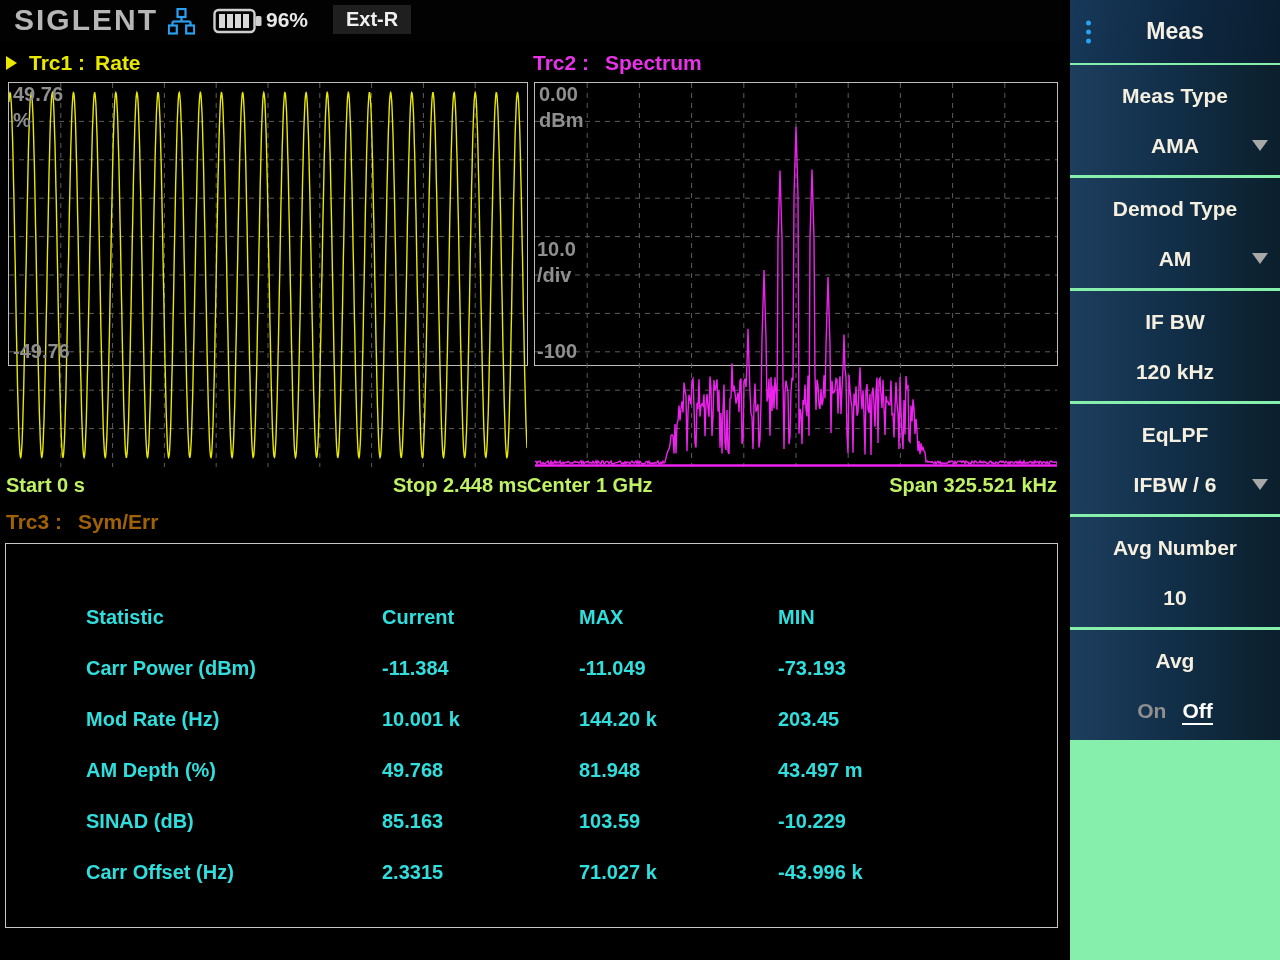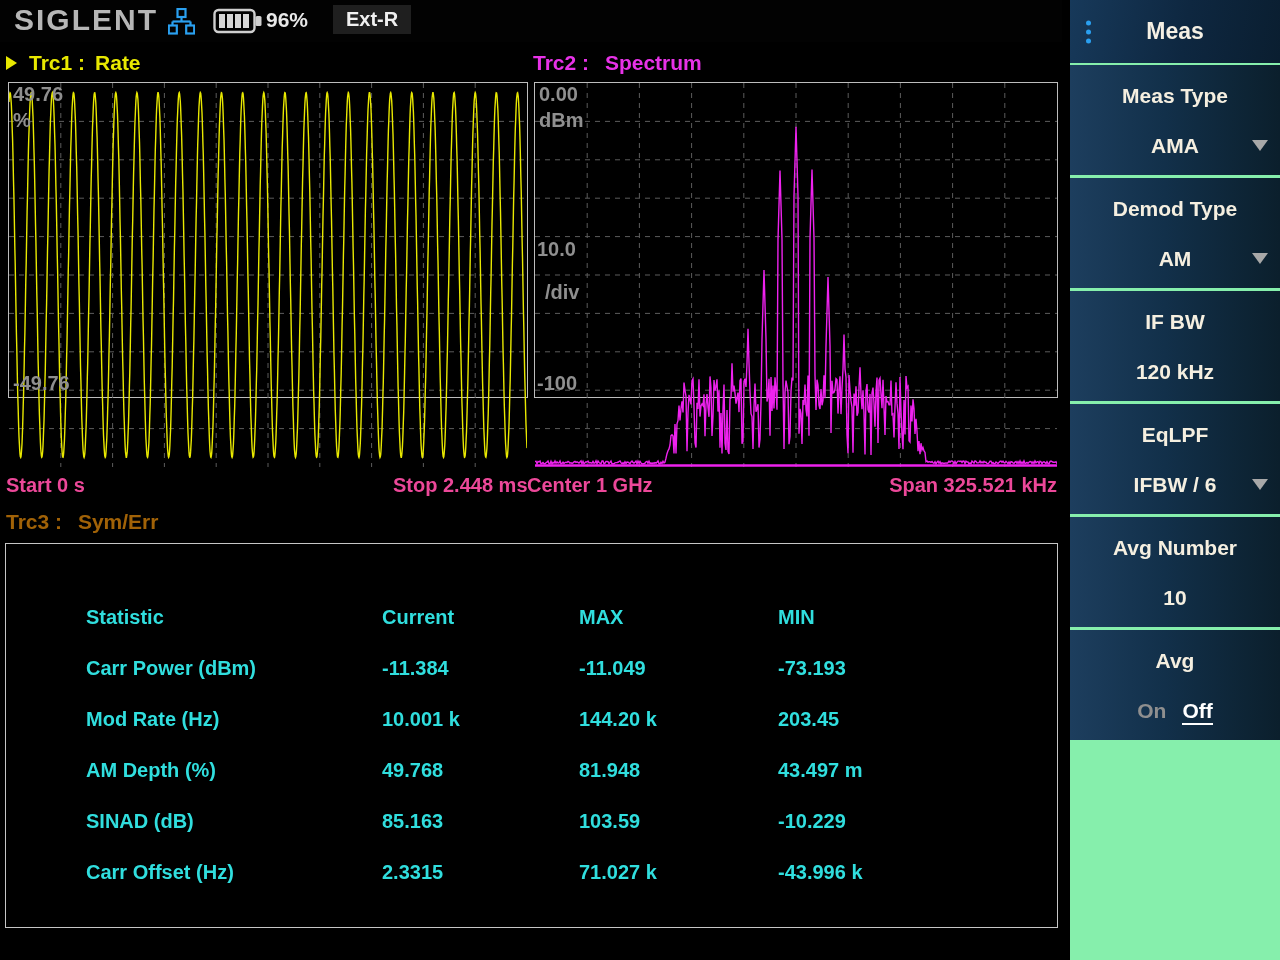--- a/index.html
+++ b/index.html
@@ -20,28 +20,28 @@
   
   .trc { position:absolute; font-size:21px; font-weight:700; }
   .trc1 { left:6px; top:51px; color:#e8e800; display:flex; align-items:center; }
   .tri { width:0; height:0; border-left:11px solid #e8e800; border-top:7px solid transparent;
          border-bottom:7px solid transparent; margin-right:12px; }
   .trc2 { left:533px; top:51px; color:#e832e8; }
   .trc3 { left:6px; top:510px; color:#a16207; }
   .trc .sep { margin-right:10px; }
 
   
-  .plot { position:absolute; top:82px; height:316px; border:1px solid #bdbdbd; background:#000; }
+  .plot { position:absolute; top:82px; height:284px; border:1px solid #bdbdbd; background:#000; }
   .plot-time { left:8px; width:520px; }
   .plot-spec { left:534px; width:524px; }
   .plot svg { position:absolute; left:0; top:0; }
   .pl { position:absolute; color:#8f8f8f; font-size:20px; font-weight:600; z-index:3; }
 
   
-  .ann { position:absolute; top:474px; color:#ec4899; font-size:20px; font-weight:600; }
+  .ann { position:absolute; top:474px; color:#bef264; font-size:20px; font-weight:600; }
   .ann-start { left:6px; }
   .ann-stop { left:393px; }
   .ann-center { left:527px; }
   .ann-span { right:223px; }
 
   
   .stat-table { position:absolute; left:5px; top:543px; width:1053px; height:385px;
                 border:1px solid #c6c6c6; background:#000; padding-top:48px; }
   .t-row { display:grid; grid-template-columns:296px 197px 199px 1fr; padding-left:80px;
            height:51px; align-items:center; color:#30dede; font-size:20px;font-weight:bold; }
@@ -154,21 +154,21 @@
         <line x1="417.6" y1="0" x2="417.6" y2="384" stroke="#5c5c5c" stroke-width="1" stroke-dasharray="5 5"></line>
         <line x1="0" y1="307.2" x2="522" y2="307.2" stroke="#5c5c5c" stroke-width="1" stroke-dasharray="5 5"></line>
         <line x1="469.8" y1="0" x2="469.8" y2="384" stroke="#5c5c5c" stroke-width="1" stroke-dasharray="5 5"></line>
         <line x1="0" y1="345.6" x2="522" y2="345.6" stroke="#5c5c5c" stroke-width="1" stroke-dasharray="5 5"></line>
         <path d="M0,378.4L1,378.3L2,380.7L3,378.4L4,378.9L5,378.0L6,380.8L7,380.3L8,379.5L9,380.7L10,380.7L11,379.8L12,379.1L13,378.1L14,380.6L15,380.9L16,378.3L17,380.9L18,379.3L19,380.2L20,378.0L21,380.2L22,378.8L23,380.0L24,379.8L25,378.0L26,380.8L27,380.4L28,379.2L29,380.5L30,379.6L31,379.2L32,379.4L33,378.4L34,379.1L35,380.1L36,379.7L37,380.4L38,379.9L39,378.9L40,378.4L41,379.4L42,378.9L43,379.4L44,380.0L45,378.9L46,377.9L47,380.7L48,378.3L49,380.7L50,379.8L51,378.8L52,378.9L53,378.0L54,379.9L55,379.5L56,379.8L57,380.2L58,378.4L59,380.2L60,380.0L61,377.9L62,380.7L63,378.0L64,379.5L65,380.1L66,380.9L67,377.9L68,377.9L69,380.7L70,380.2L71,378.5L72,378.5L73,378.7L74,380.5L75,379.4L76,378.0L77,380.9L78,380.7L79,380.8L80,379.8L81,379.6L82,379.5L83,379.3L84,378.5L85,377.9L86,379.7L87,380.8L88,379.7L89,380.8L90,378.8L91,380.5L92,379.0L93,379.2L94,379.9L95,380.7L96,378.9L97,378.0L98,379.4L99,380.2L100,379.3L101,378.1L102,380.8L103,378.0L104,380.2L105,378.3L106,379.9L107,380.9L108,380.8L109,380.7L110,380.1L111,378.7L112,378.3L113,380.2L114,378.2L115,380.5L116,379.9L117,380.7L118,379.9L119,380.4L120,379.6L121,380.1L122,379.2L123,377.9L124,380.6L125,380.9L126,379.3L127,380.5L128,378.2L129,379.9L130,379.0L131,375.2L132,370.7L133,367.7L134,365.9L135,362.0L136,352.6L137,351.8L138,353.1L139,370.5L140,340.9L141,370.6L142,340.8L143,337.6L144,322.6L145,337.5L146,325.5L147,318.4L148,329.4L149,299.6L150,307.4L151,313.2L152,368.2L153,329.9L154,311.8L155,316.4L156,321.4L157,297.7L158,295.9L159,323.6L160,360.0L161,364.6L162,319.8L163,326.0L164,296.2L165,333.6L166,323.0L167,320.9L168,322.6L169,311.3L170,353.2L171,321.5L172,311.0L173,324.6L174,333.8L175,293.4L176,304.9L177,353.0L178,333.1L179,297.0L180,307.5L181,303.4L182,296.3L183,328.6L184,307.6L185,364.7L186,329.9L187,370.5L188,325.9L189,301.6L190,360.1L191,367.0L192,327.1L193,368.4L194,370.9L195,315.8L196,314.9L197,280.3L198,308.7L199,302.6L200,310.1L201,320.7L202,315.1L203,309.5L204,329.1L205,297.7L206,295.5L207,360.7L208,358.6L209,298.4L210,295.7L211,304.0L212,280.3L213,245.8L214,280.3L215,308.9L216,330.7L217,333.6L218,365.9L219,324.1L220,300.6L221,328.8L222,325.7L223,321.2L224,364.6L225,356.3L226,319.5L227,256.1L228,221.6L229,187.0L230,221.6L231,256.1L232,318.6L233,313.4L234,295.8L235,352.8L236,294.0L237,328.0L238,302.5L239,325.4L240,294.3L241,307.3L242,326.7L243,156.7L244,122.1L245,87.6L246,122.1L247,156.7L248,299.8L249,366.1L250,309.4L251,297.5L252,303.6L253,309.5L254,361.2L255,353.4L256,308.5L257,294.6L258,297.5L259,112.9L260,78.3L261,43.8L262,78.3L263,112.9L264,350.7L265,325.9L266,330.5L267,360.9L268,317.0L269,322.0L270,301.5L271,326.2L272,333.4L273,292.6L274,352.8L275,155.5L276,121.0L277,86.4L278,121.0L279,155.5L280,292.4L281,327.0L282,296.7L283,302.2L284,322.2L285,326.0L286,306.1L287,322.3L288,317.4L289,292.2L290,315.3L291,263.0L292,228.5L293,193.9L294,228.5L295,263.0L296,350.1L297,297.7L298,310.0L299,309.5L300,306.1L301,295.7L302,296.8L303,330.6L304,306.3L305,293.3L306,331.1L307,305.2L308,286.1L309,251.5L310,286.1L311,294.1L312,351.7L313,370.3L314,292.1L315,307.3L316,317.9L317,324.4L318,369.7L319,310.6L320,322.7L321,303.2L322,332.8L323,329.4L324,304.7L325,284.2L326,311.3L327,326.2L328,307.4L329,330.8L330,371.4L331,308.4L332,301.0L333,326.5L334,329.4L335,310.9L336,372.1L337,310.1L338,304.5L339,320.4L340,343.7L341,309.1L342,294.6L343,360.0L344,297.1L345,295.1L346,311.2L347,325.2L348,296.8L349,324.5L350,352.0L351,313.0L352,318.8L353,318.5L354,321.9L355,321.9L356,297.5L357,331.6L358,330.8L359,354.5L360,324.1L361,299.2L362,320.4L363,330.4L364,366.1L365,294.1L366,328.6L367,351.6L368,366.3L369,317.1L370,351.5L371,293.1L372,304.7L373,303.3L374,357.8L375,359.1L376,322.5L377,338.4L378,316.3L379,325.6L380,350.9L381,335.9L382,348.5L383,368.1L384,358.1L385,371.2L386,360.2L387,366.9L388,364.5L389,368.0L390,369.4L391,378.7L392,378.0L393,379.2L394,378.8L395,378.8L396,379.3L397,378.5L398,379.8L399,380.3L400,378.7L401,380.8L402,379.3L403,378.2L404,380.1L405,378.7L406,380.9L407,379.8L408,380.2L409,380.2L410,380.2L411,379.9L412,380.2L413,379.7L414,378.1L415,379.3L416,378.2L417,377.9L418,378.6L419,380.8L420,378.5L421,380.8L422,379.1L423,378.1L424,378.1L425,378.5L426,378.1L427,379.5L428,378.0L429,378.2L430,380.7L431,378.1L432,379.0L433,378.9L434,380.8L435,380.0L436,380.8L437,378.0L438,379.1L439,380.1L440,378.0L441,378.4L442,379.9L443,379.9L444,379.6L445,378.0L446,379.9L447,378.8L448,379.8L449,378.4L450,379.5L451,379.1L452,380.4L453,380.7L454,379.9L455,378.2L456,378.2L457,380.4L458,379.5L459,380.8L460,380.7L461,379.1L462,379.8L463,380.5L464,379.4L465,378.4L466,378.0L467,379.4L468,378.1L469,379.6L470,379.8L471,378.3L472,379.4L473,380.6L474,378.9L475,380.8L476,378.7L477,379.0L478,379.8L479,380.4L480,379.0L481,378.5L482,380.4L483,378.6L484,380.4L485,378.0L486,380.7L487,379.0L488,380.6L489,377.9L490,380.6L491,380.1L492,379.4L493,380.2L494,379.2L495,378.5L496,378.7L497,380.4L498,378.8L499,380.5L500,377.9L501,379.8L502,378.8L503,378.5L504,380.5L505,378.2L506,378.7L507,380.7L508,379.0L509,378.8L510,379.6L511,380.4L512,378.7L513,380.4L514,380.8L515,378.6L516,378.0L517,378.6L518,379.2L519,379.2L520,379.3L521,378.7L522,380.8" fill="none" stroke="#ee22ee" stroke-width="1.4"></path>
         <line x1="0" y1="382.5" x2="522" y2="382.5" stroke="#ee22ee" stroke-width="2.5"></line>
       </svg>
     <div class="pl" style="left:4px; top:0px;">0.00</div>
     <div class="pl" style="left:4px; top:26px;">dBm</div>
     <div class="pl" style="left:2px; top:155px;">10.0</div>
-    <div class="pl" style="left:2px; top:198px;margin-left:8px;">/div</div>
+    <div class="pl" style="left:2px; top:181px;">/div</div>
     <div class="pl" style="left:2px; bottom:2px;">-100</div>
   </div>
 
   <div class="ann ann-start">Start 0 s</div>
   <div class="ann ann-stop">Stop 2.448 ms</div>
   <div class="ann ann-center">Center 1 GHz</div>
   <div class="ann ann-span">Span 325.521 kHz</div>
 
   <div class="trc trc3">
     <span class="sep">Trc3 :</span>

